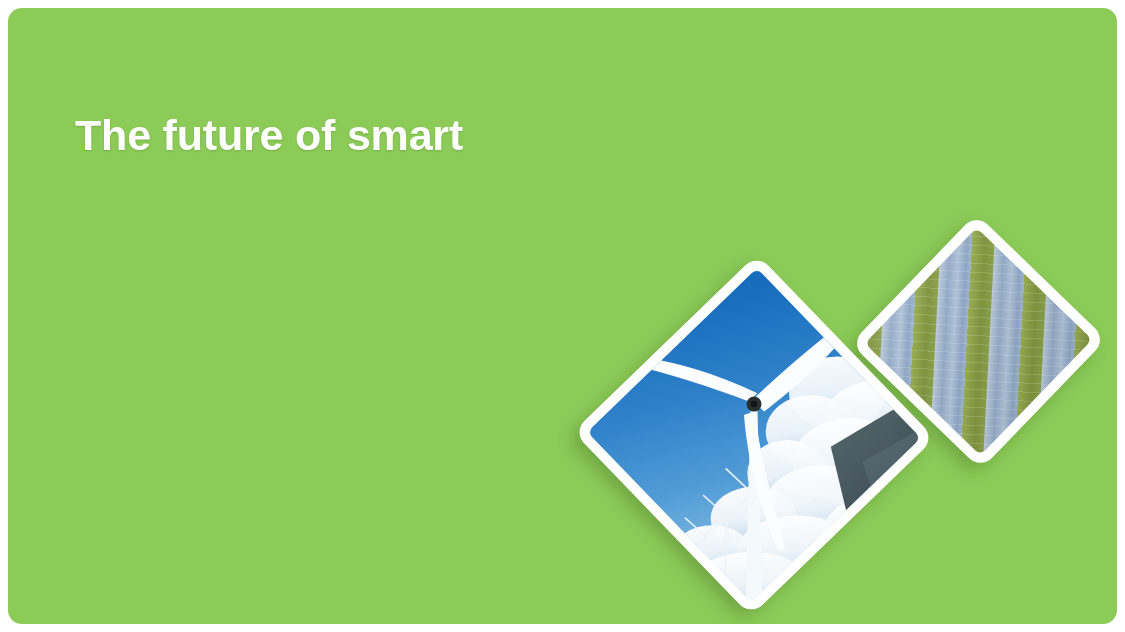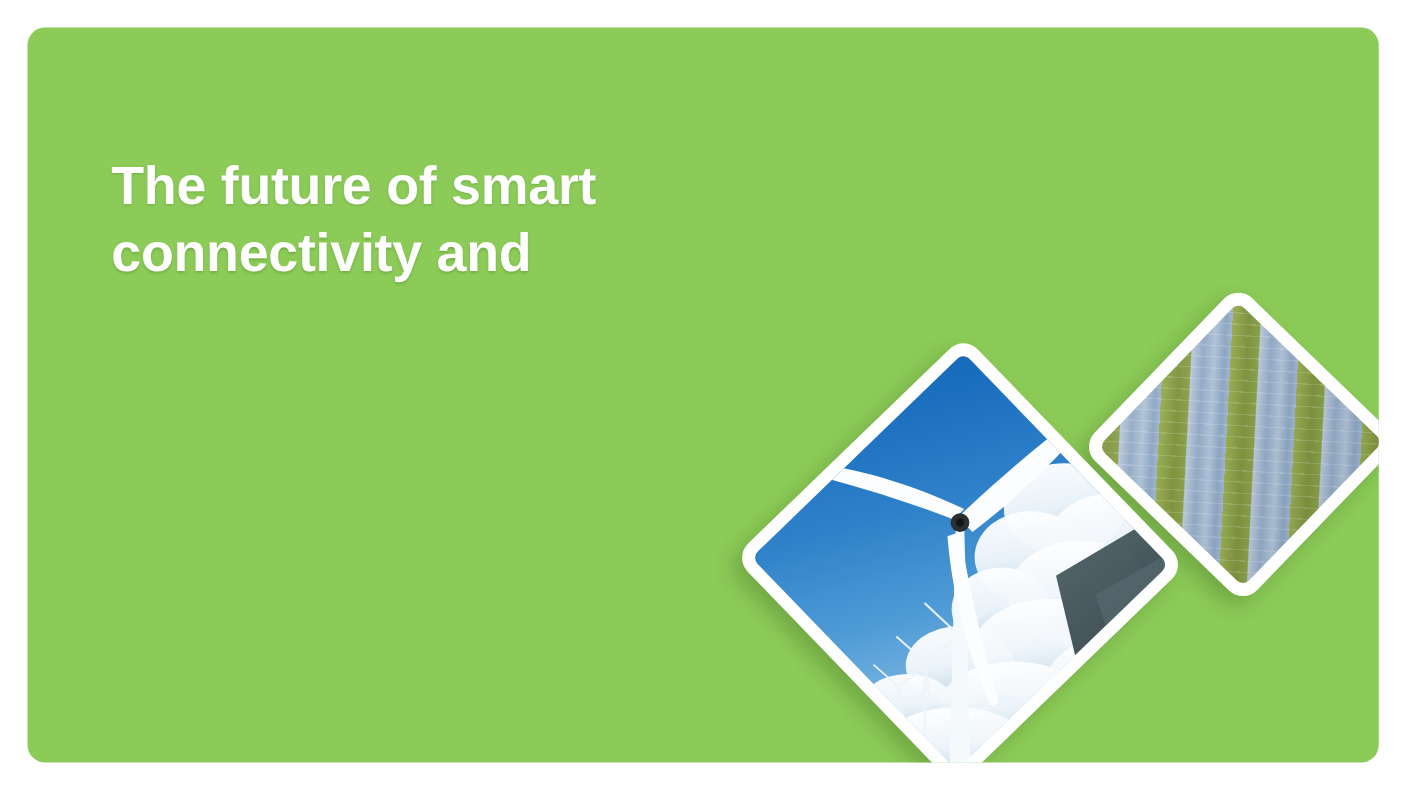--- a/index.html
+++ b/index.html
@@ -14,21 +14,21 @@
     overflow: hidden;
     font-family: "Liberation Sans", sans-serif;
   }
 
   
   .slide {
     position: relative;
     width: 1125px;
     height: 632px;
     box-sizing: border-box;
-    padding: 22px;
+    padding: 8px;
     background: #ffffff;
     overflow: hidden;
   }
   .slide-canvas {
     position: relative;
     width: 100%;
     height: 100%;
     border-radius: 14px;
     background: #8ccb58;
     overflow: hidden;
@@ -156,21 +156,20 @@
   }
 </style>
 </head>
 <body>
 
 <div class="slide">
   <div class="slide-canvas">
 
     <div class="title-block">
       <span class="title-line">The future of smart</span>
-      <span class="title-line">connectivity and</span>
     </div>
 
     <div class="diamond" id="diamond-solar">
       <div class="photo">
         <div class="photo-inner">
           <div class="solar-scene"></div>
           <div class="solar-grid"></div>
           <div class="solar-shade"></div>
         </div>
       </div>

